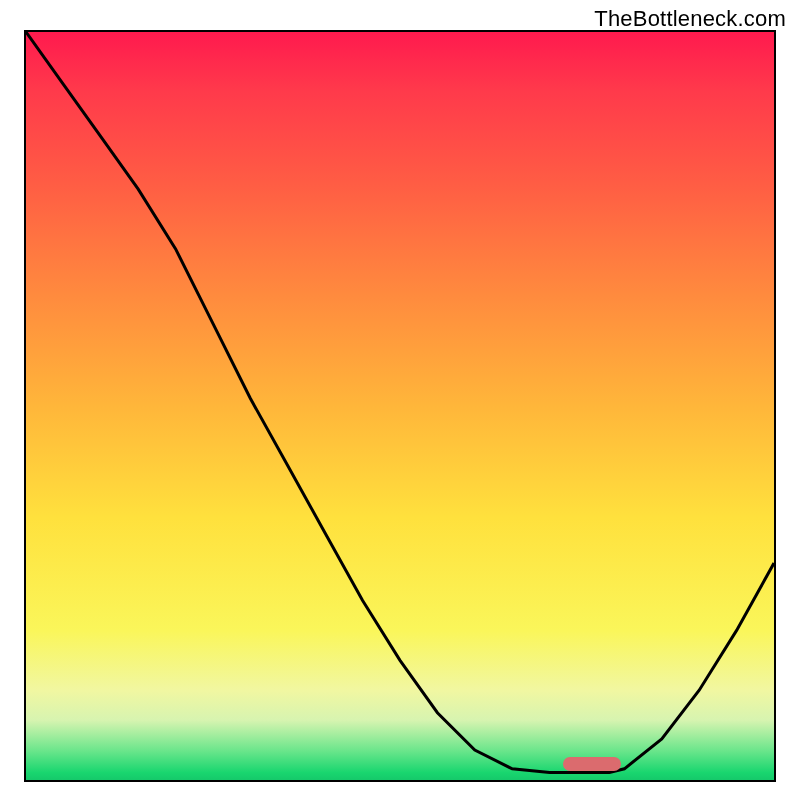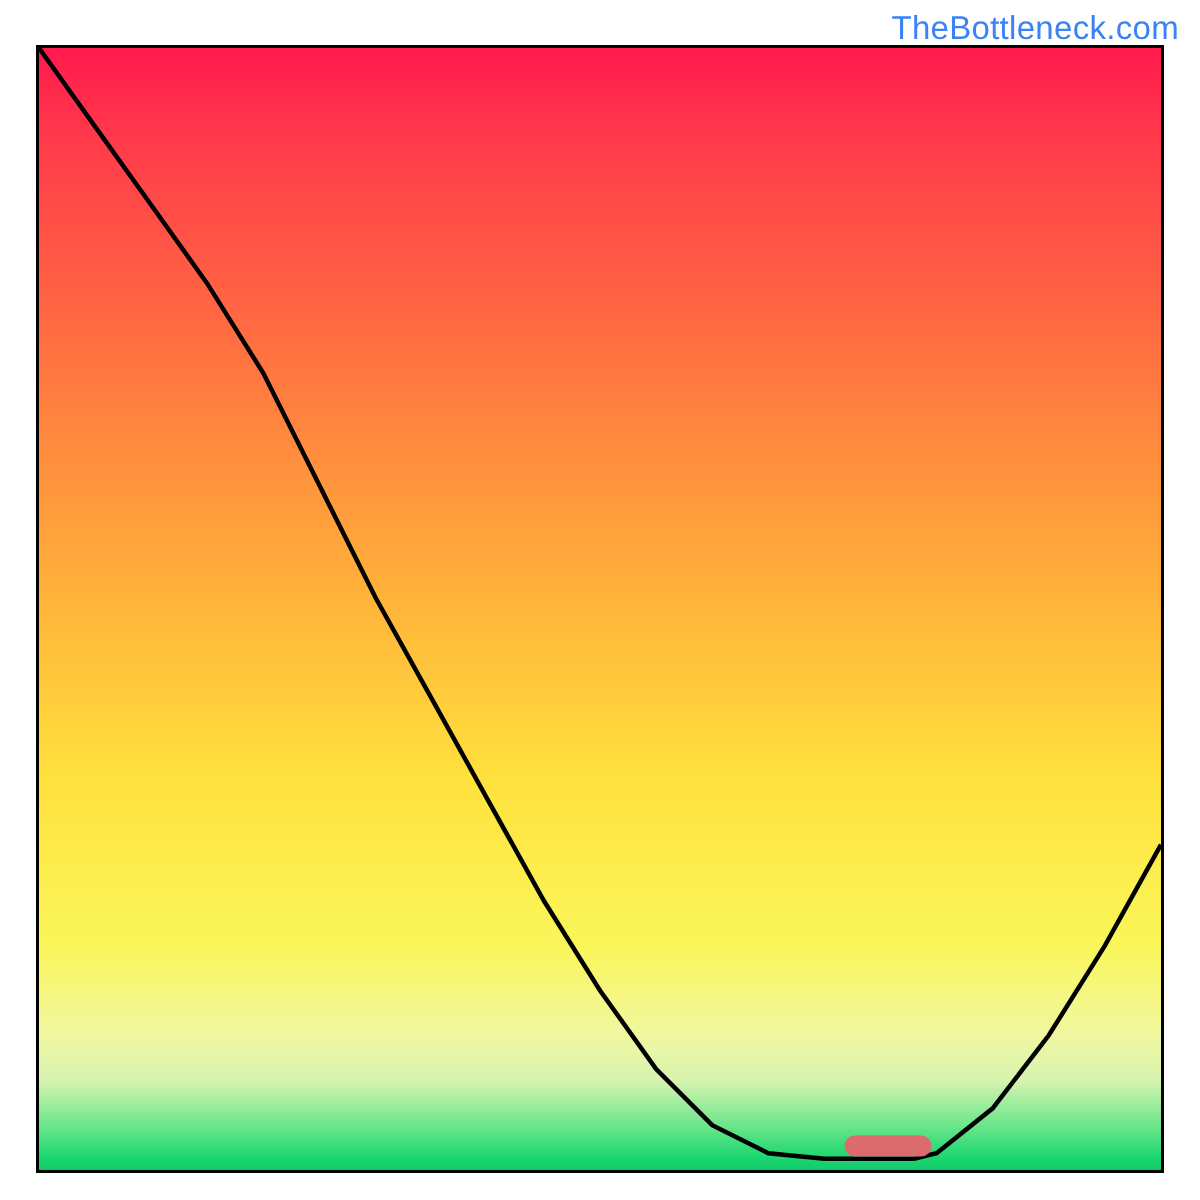--- a/index.html
+++ b/index.html
@@ -13,21 +13,21 @@
   }
   .container {
     position: relative;
     width: 800px;
     height: 800px;
   }
   .watermark {
     position: absolute;
     top: 6px;
     right: 14px;
-    color: #3b82f6;
+    color: #000000;
     font-size: 22px;
     font-weight: 500;
     letter-spacing: 0.2px;
     z-index: 5;
   }
   .plot-frame {
     position: absolute;
     left: 24px;
     top: 30px;
     width: 752px;

